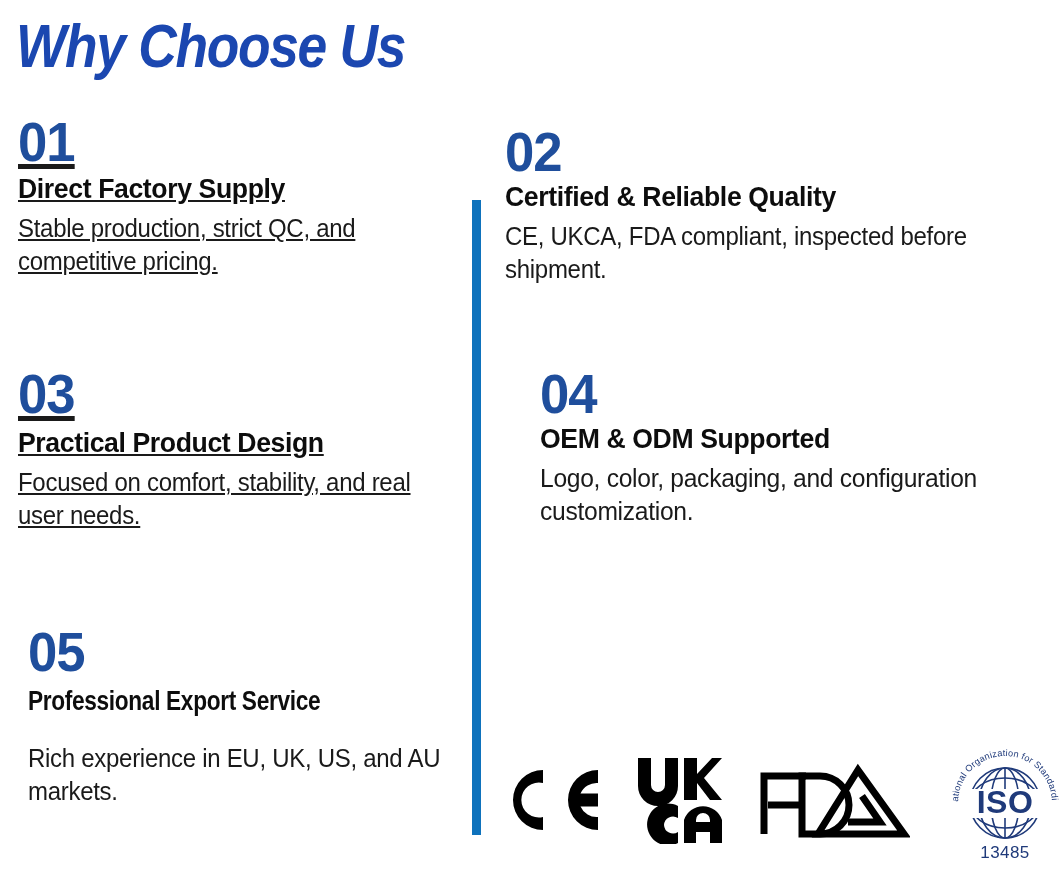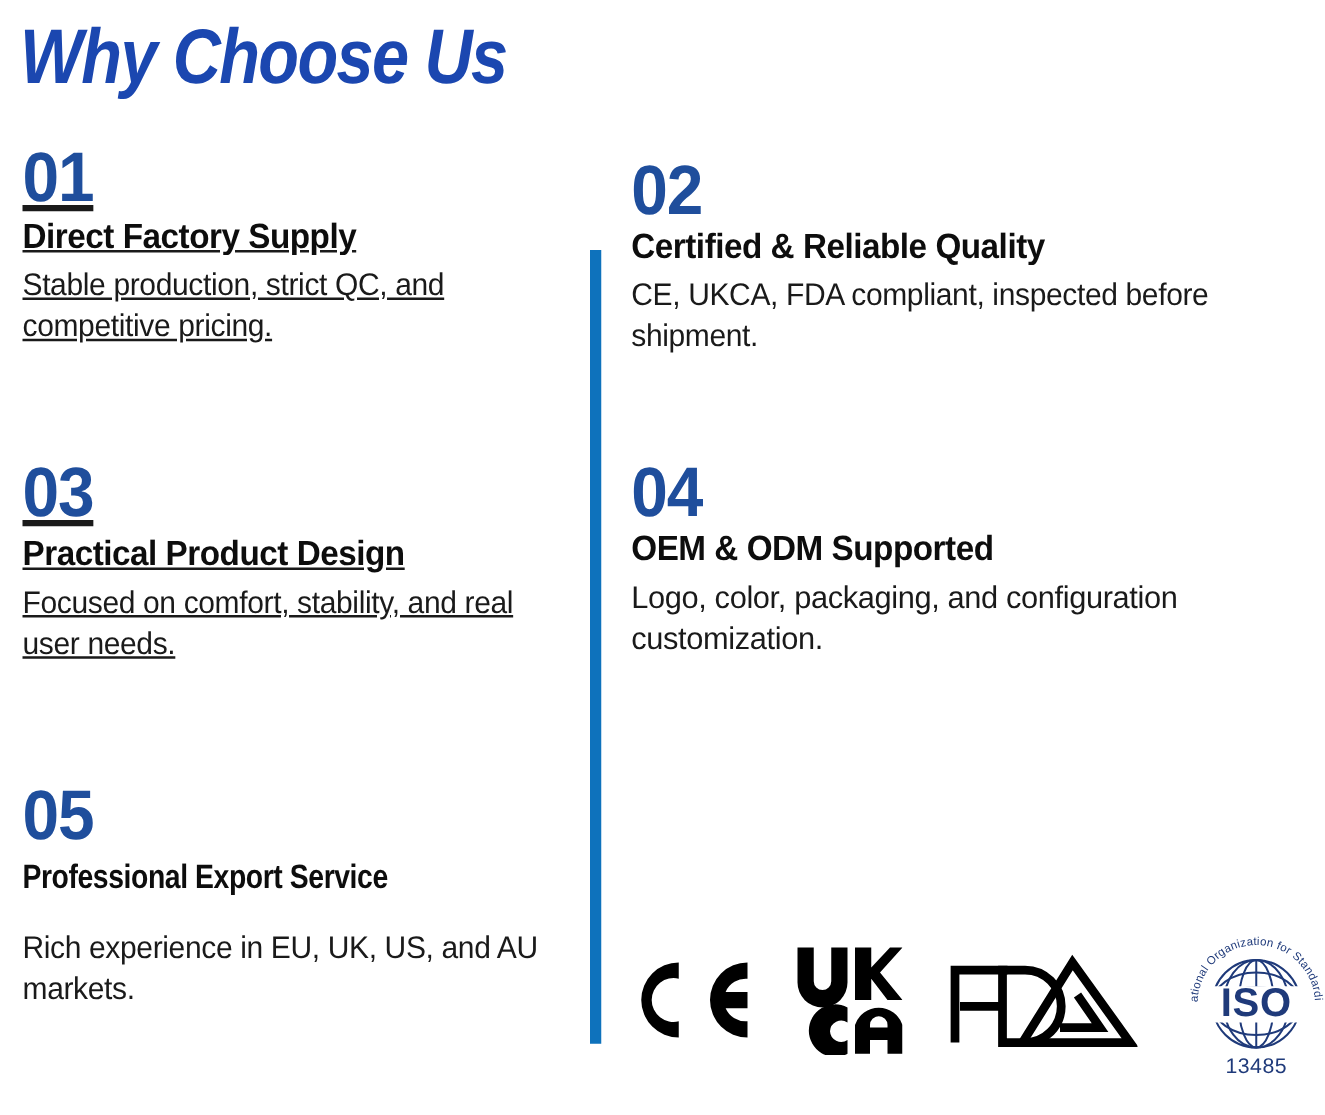--- a/index.html
+++ b/index.html
@@ -104,27 +104,27 @@
     transform-origin: left top;
     margin-top: 6px;
   }
   .feat-desc.wide {
     transform: scaleX(0.985);
   }
 
   
   .blk-01 { position: absolute; left: 0;  top: 0; text-decoration: underline;   }
   .blk-03 { position: absolute; left: 0;  top: 252; }
-  .blk-05 { position: absolute; left: 0;  top: 510; }
+  .blk-05 { position: absolute; left: 10px;  top: 510; }
   .blk-02 { position: absolute; left: 0;  top: 0; margin-top: 10px;   }
   .blk-04 { position: absolute; left: 0;  top: 252; }
 
   .blk-03 { top: 252px; text-decoration: underline; }
   .blk-05 { top: 510px; }
-  .blk-04 { top: 252px; }
+  .blk-04 { top: 252px; margin-left: 35px; }
 
   .blk-05 .feat-title { margin-top: 2px; }
   .blk-05 .feat-desc  { margin-top: 24px; }
   .blk-02 .feat-title { margin-top: -2px; }
   .blk-04 .feat-title { margin-top: -2px; }
   .blk-01 .feat-title { margin-top: 0; }
   .blk-03 .feat-title { margin-top: 2px; }
 
   
   .cert-row {

